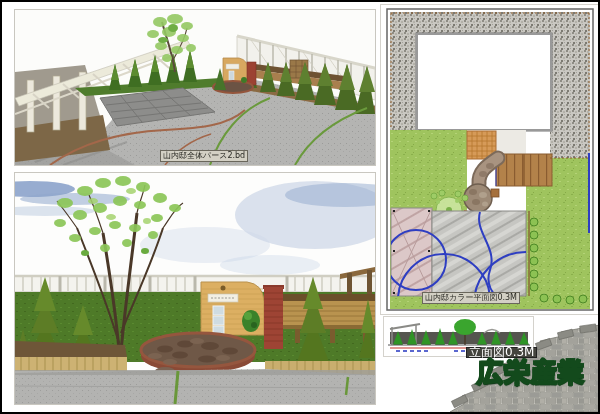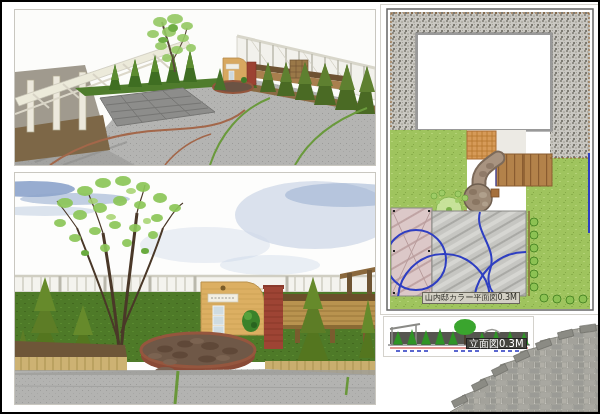--- a/index.html
+++ b/index.html
@@ -5,21 +5,21 @@
   html,body{margin:0;padding:0;background:#fff;font-family:"Liberation Sans",sans-serif;}
   #board{position:relative;width:600px;height:414px;background:#ffffff;border:2px solid #000;box-sizing:border-box;overflow:hidden;}
   .panel{position:absolute;border:1px solid #c9c7c0;background:#fdfdfb;box-sizing:border-box;}
   #persp-top{left:12px;top:7px;width:362px;height:157px;}
   #persp-main{left:12px;top:170px;width:362px;height:233px;}
   #plan-outer{left:378px;top:2px;width:220px;height:311px;border:1px solid #d4d2cc;background:#fff;}
   #plan-svg{position:absolute;left:5px;top:3px;}
   #elev-outer{left:381px;top:314px;width:151px;height:41px;border:1px solid #d4d2cc;background:#fff;}
   #brick-corner{position:absolute;left:428px;top:318px;width:170px;height:92px;}
   .cap{position:absolute;font-family:"DejaVu Sans",sans-serif;font-size:8px;line-height:10px;color:#2b2b25;background:#d3d0c4;border:1px solid #6a675c;padding:0 2px;white-space:nowrap;z-index:5;}
-  #cap-elev{background:#44443e;color:#fff;border:1px solid #222;font-size:10px;line-height:9px;}
+  #cap-elev{background:#44443e;color:#fff;border:1px solid #222;font-size:12px;line-height:9px;margin-top:9px;}
   #company{position:absolute;left:475px;top:353px;z-index:9;font-family:"DejaVu Sans",sans-serif;
     font-size:26px;font-weight:bold;letter-spacing:1px;color:#3df25c;
     -webkit-text-stroke:2px #134a1c;
     text-shadow:-1px -1px 0 #134a1c,1px -1px 0 #134a1c,-1px 1px 0 #134a1c,1px 1px 0 #134a1c,0 2px 1px #0b3312;}
   svg{display:block;}
 </style>
 </head>
 <body>
 
 <div id="board">
@@ -158,20 +158,21 @@
         </g>
         <ellipse cx="158" cy="18" rx="5" ry="4" fill="#6fae45"></ellipse>
         <ellipse cx="148" cy="30" rx="5" ry="3" fill="#6fae45"></ellipse>
       </g>
 
       <path d="M35,155 C70,130 110,122 150,120 C185,118 212,116 230,100" stroke="#a3674a" stroke-width="2" fill="none"></path>
       <path d="M150,155 C162,140 176,130 196,124" stroke="#a3674a" stroke-width="1.6" fill="none"></path>
       <path d="M195,155 C205,125 225,100 255,88" stroke="#6a9a3c" stroke-width="2" fill="none"></path>
       <path d="M280,155 C295,128 320,110 352,98" stroke="#6a9a3c" stroke-width="2" fill="none"></path>
     </svg>
+    <div class="cap" id="cap-top" style="left:145px;top:140px;">山内邸全体パース2.bd</div>
   </div>
 
   <div id="persp-main" class="panel">
     <svg width="360" height="231" viewBox="0 0 360 231">
       <defs>
         <pattern id="spk2" width="6" height="6" patternUnits="userSpaceOnUse">
           <rect x="1" y="1" width="1" height="1" fill="#9d9d9b"></rect>
           <rect x="4" y="4" width="1" height="1" fill="#a8a8a6"></rect>
         </pattern>
         <pattern id="grassT" width="8" height="8" patternUnits="userSpaceOnUse">
@@ -618,14 +619,15 @@
       <rect x="22" y="78" width="15" height="7" transform="rotate(-26 29 81)"></rect>
       <rect x="42" y="62" width="15" height="7" transform="rotate(-26 49 65)"></rect>
       <rect x="62" y="47" width="15" height="7" transform="rotate(-26 69 50)"></rect>
       <rect x="84" y="33" width="15" height="7" transform="rotate(-24 91 36)"></rect>
       <rect x="106" y="21" width="15" height="7" transform="rotate(-20 113 24)"></rect>
       <rect x="128" y="11" width="15" height="7" transform="rotate(-14 135 14)"></rect>
       <rect x="150" y="5" width="16" height="7" transform="rotate(-8 158 8)"></rect>
     </g>
   </svg>
 
+  <div id="company">広栄産業</div>
 
 </div>
 
 </body></html>

